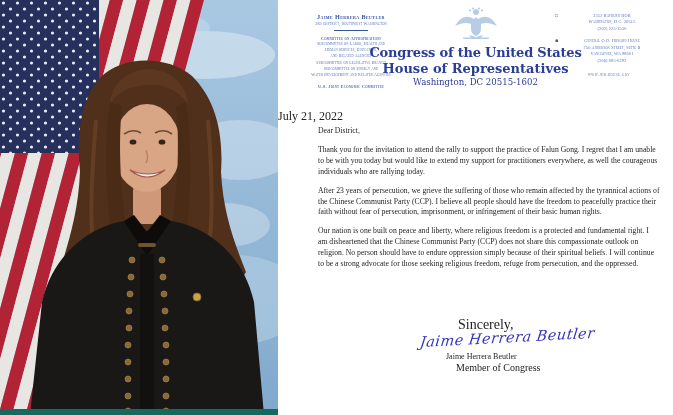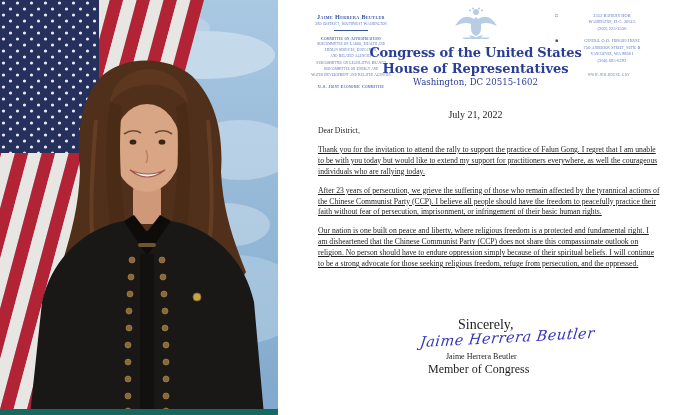--- a/index.html
+++ b/index.html
@@ -25,33 +25,33 @@
                  letter-spacing:-.2px;}
   .house-line{font-family:"DejaVu Serif",serif;font-weight:700;font-size:13px;margin-top:1px;}
   .wash-line{font-family:"DejaVu Serif",serif;font-weight:400;font-size:8.6px;margin-top:1px;}
   .lh-right{position:absolute;right:4px;top:13px;width:120px;text-align:center;
             color:#5571b5;font-variant:small-caps;}
   .office{position:relative;margin-bottom:6px;padding:0 6px 0 12px;}
   .office-marker{position:absolute;left:6px;top:0;font-size:5px;color:#33519e;
                  font-variant:normal;}
   .o-line{font-size:4.3px;line-height:1.5;letter-spacing:.15px;}
   .website{font-size:4.2px;margin-top:8px;letter-spacing:.5px;color:#5571b5;}
-  .date{position:absolute;left:0;top:109px;width:100%;text-align:center;
-        font-size:10px;color:#1e1e1e;}
+  .date{position:absolute;left:0;top:109px;width:100%;
+        font-size:12px;color:#1e1e1e;}
   .letter-body{position:absolute;left:40px;top:126px;width:342px;color:#1e1e1e;
                font-size:7.7px;line-height:10.9px;}
   .salutation{margin:0 0 7px 0;}
-  .para{margin:8px 0 7px 0;text-decoration:underline;}
+  .para{margin:8px 0 7px 0;}
   .closing{position:absolute;left:142px;top:317px;width:220px;color:#1e1e1e;}
   .closing-word{margin-left:38px;font-size:14px;}
   .sig-script{font-family:"DejaVu Serif",serif;font-style:italic;color:#3434bb;
               font-size:14.5px;letter-spacing:.5px;transform:rotate(-3deg) skewX(-10deg);
               transform-origin:left center;white-space:nowrap;margin:1px 0 0 0;}
   .signer-name{margin:2px 0 0 26px;font-size:8px;}
-  .signer-title{margin:1px 0 0 8px;font-size:12px;}
+  .signer-title{margin:1px 0 0 36px;font-size:10px;}
 </style>
 </head>
 <body>
 
 <div class="stage">
 
   <div class="photo">
     <svg width="278" height="415" viewBox="0 0 278 415">
       <defs>
         <linearGradient id="sky" x1="0" y1="0" x2="0" y2="1">

